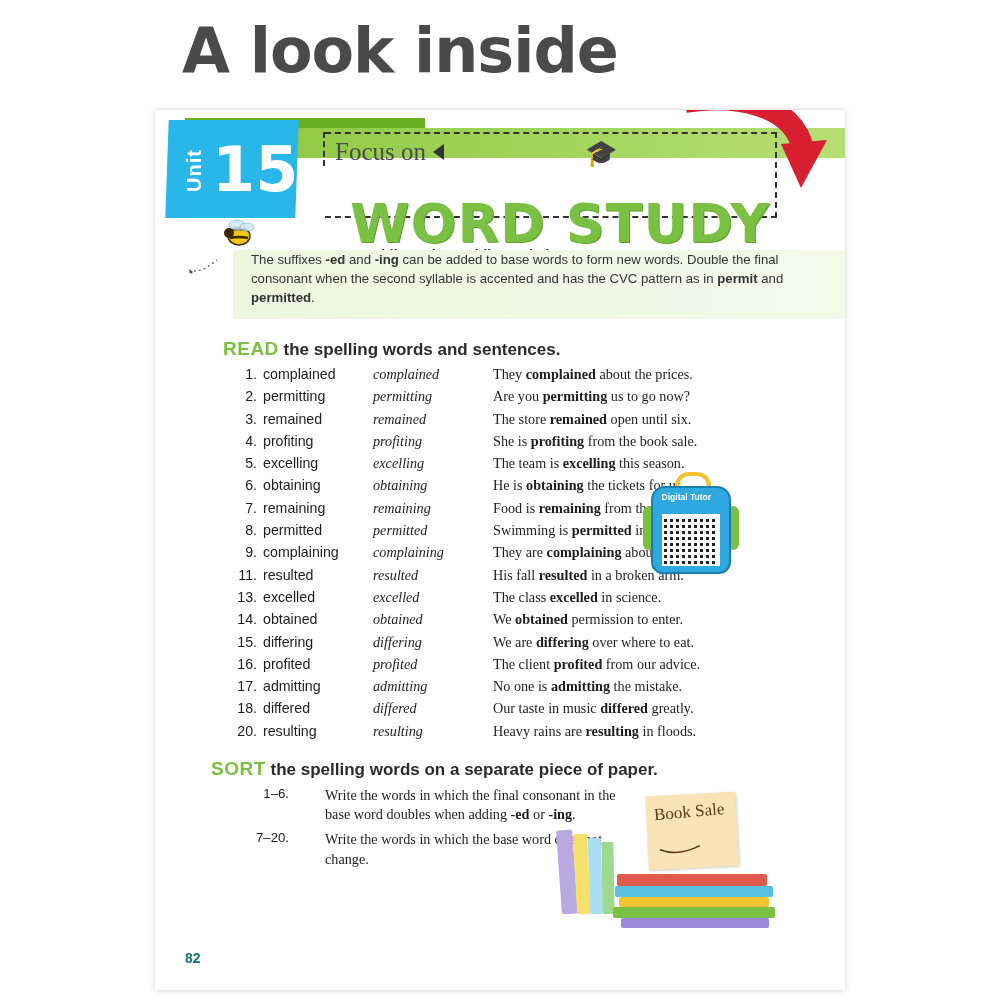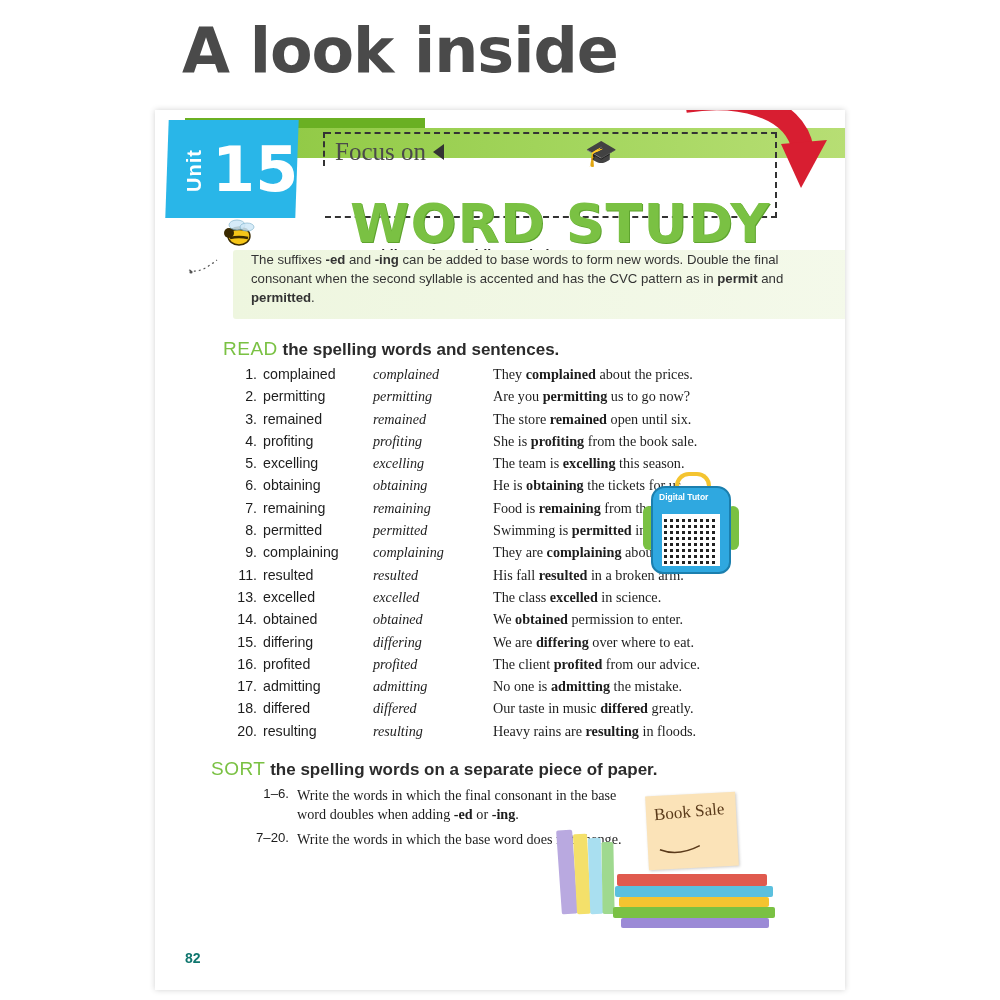--- a/index.html
+++ b/index.html
@@ -202,21 +202,21 @@
   
   .section-head {
     position: absolute;
     font-size: 17px;
     color: #2b2b2b;
     font-weight: bold;
   }
   .section-head .kw {
     color: #7ac143;
     font-size: 19px;
-    font-weight: normal;
+    font-weight: bold;
     letter-spacing: 0.5px;
   }
   #read-head { left: 68px; top: 228px; }
   #sort-head { left: 56px; top: 648px; }
 
   
   .word-table {
     position: absolute;
     left: 68px;
     top: 256px;
@@ -261,21 +261,21 @@
   
   .sort-list {
     position: absolute;
     left: 88px;
     top: 676px;
     width: 400px;
     font-family: "Liberation Serif", serif;
     font-size: 14.2px;
     color: #1d1d1d;
   }
-  .sort-item { display: flex; margin-bottom: 6px; }
+  .sort-item { display: flex; margin-bottom: 6px; gap: 28px; }
   .sort-range {
     width: 54px;
     flex: 0 0 54px;
     font-family: "Liberation Sans", sans-serif;
     font-size: 13.2px;
     text-align: right;
     padding-right: 8px;
     box-sizing: border-box;
   }
   .sort-text { flex: 1; line-height: 1.35; }
@@ -301,23 +301,23 @@
   .bp-handle {
     position: absolute;
     left: 30px; top: 2px;
     width: 28px; height: 18px;
     border: 4px solid #f4c430;
     border-bottom: none;
     border-radius: 14px 14px 0 0;
   }
   .bp-label {
     position: absolute;
-    left: 14px; top: 22px;
+    left: 6px; top: 22px;
     width: 60px;
-    text-align: left;
+    text-align: right;
     font-size: 8.5px;
     font-weight: bold;
     color: #ffffff;
     line-height: 10px;
   }
   .bp-qr {
     position: absolute;
     left: 17px; top: 44px;
     width: 54px; height: 48px;
     background:

